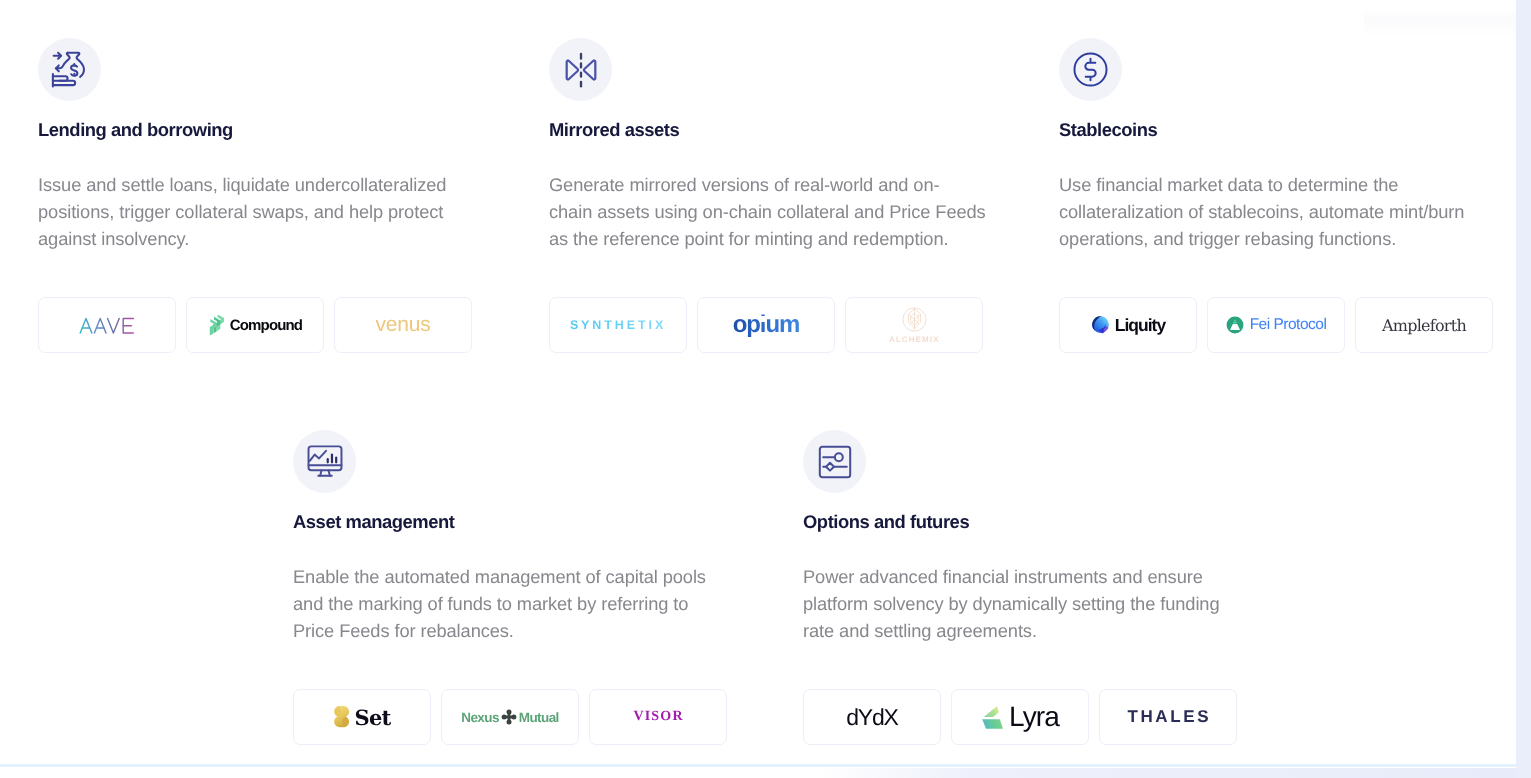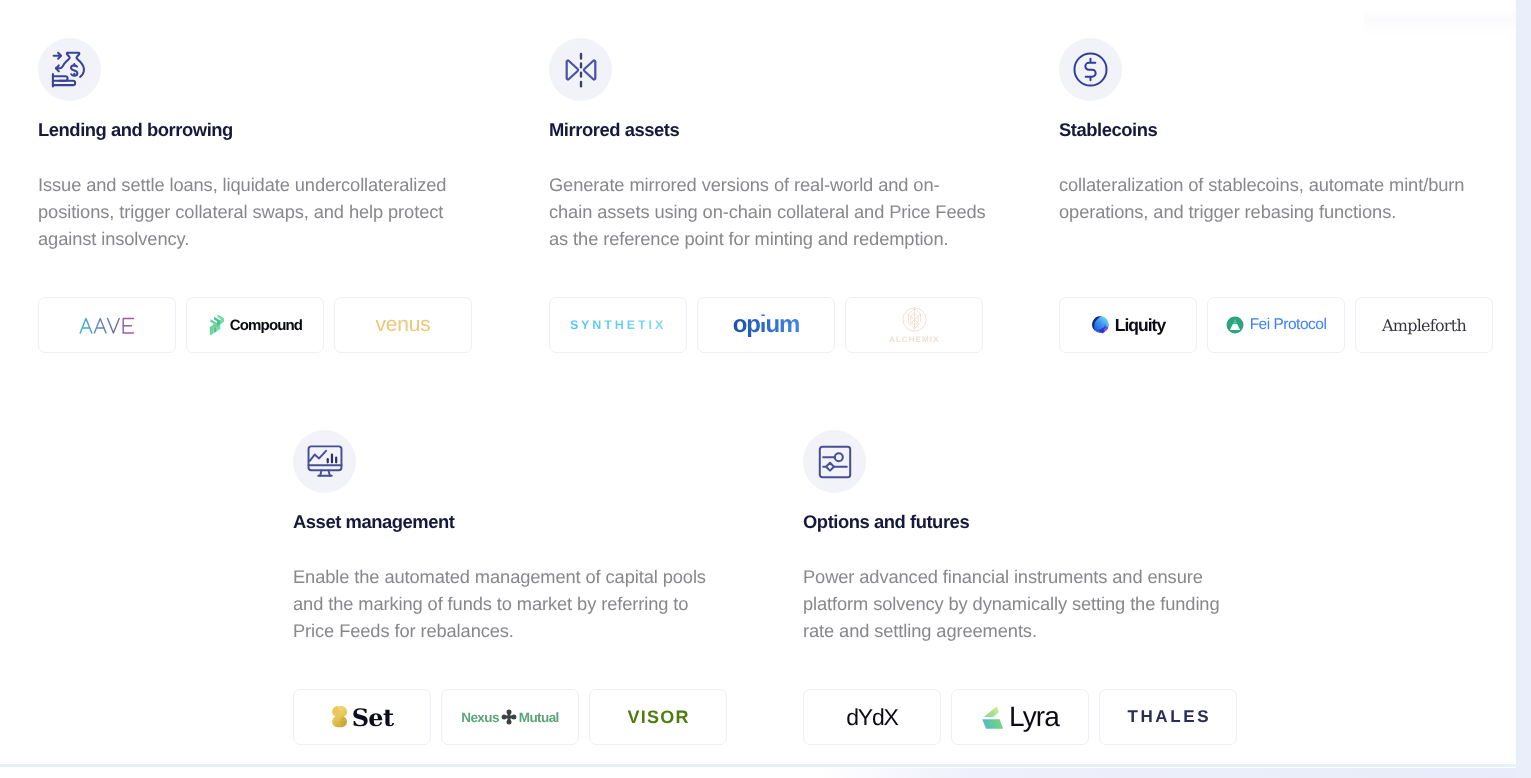--- a/index.html
+++ b/index.html
@@ -84,24 +84,24 @@
   .lg-alchemix-text { position:absolute; left:0; top:29px; width:50px; text-align:center;
                       font-size:8px; letter-spacing:1.1px; color:#f2ddcf; font-weight:bold; }
 
   .lg-liquity-wrap { display:flex; align-items:center; gap:4px; }
   .lg-liquity-text { font-size:17.5px; font-weight:bold; color:#0b0b16; letter-spacing:-1.0px; }
   .lg-fei-wrap { display:flex; align-items:center; gap:6px; }
   .lg-fei-text { font-size:15.5px; font-weight:500; color:#3b82f6; letter-spacing:-0.5px; }
   .lg-ampleforth { font-family:"DejaVu Serif", serif; font-size:16px; color:#35353f; letter-spacing:-0.75px; }
 
   .lg-set-wrap { display:flex; align-items:center; gap:4px; }
-  .lg-set-text { font-family:"DejaVu Serif", serif; font-size:24px; font-weight:bold; color:#0c0c1a; letter-spacing:-0.7px; }
+  .lg-set-text { font-family:"DejaVu Serif", serif; font-size:21px; font-weight:bold; color:#0c0c1a; letter-spacing:-0.7px; }
   .lg-nexus-wrap { display:flex; align-items:center; gap:2px; }
   .lg-nexus-t1, .lg-nexus-t2 { font-size:13.5px; font-weight:bold; color:#5ba478; letter-spacing:-0.6px; }
-  .lg-visor { font-family:Liberation Sans, sans-serif; font-size:18px; font-weight:bold; color:#4d7c0f; letter-spacing:1.2px; text-indent:1.2px; }
+  .lg-visor { font-family:Liberation Serif, serif; font-size:14px; font-weight:bold; color:#a21caf; letter-spacing:1.2px; text-indent:1.2px; }
 
   .lg-dydx { font-size:23px; font-weight:500; color:#0b0b16; letter-spacing:-1.2px; }
   .lg-lyra-wrap { display:flex; align-items:center; gap:3px; }
   .lg-lyra-text { font-size:28px; font-weight:500; color:#0b0b16; letter-spacing:-0.9px; }
   .lg-thales { font-size:17px; font-weight:bold; color:#2a2c55; letter-spacing:2.6px; text-indent:2.6px; }
 </style>
 </head>
 <body>
 
 <div class="page">
@@ -226,20 +226,21 @@
       <svg width="37" height="37" viewBox="0 0 30 30" fill="none" aria-hidden="true">
         <g stroke="#2f3e9e" stroke-width="1.6" stroke-linecap="round" stroke-linejoin="round" fill="none">
           <circle cx="15" cy="15" r="13"></circle>
           <path d="M15 6.2v2.1M15 21.7v2.1"></path>
           <path d="M18.9 9.6h-5.3a2.8 2.8 0 0 0 0 5.6h2.8a2.8 2.8 0 0 1 0 5.6h-5.3"></path>
         </g>
       </svg>
     </div>
     <div class="f-title" style="left:0px; top:81px;">Stablecoins</div>
     <div class="f-desc" style="left:0px; top:134px;">
+        <div class="f-line">Use financial market data to determine the</div>
         <div class="f-line">collateralization of stablecoins, automate mint/burn</div>
         <div class="f-line">operations, and trigger rebasing functions.</div>
       </div>
     <div class="logos" style="left:0px; top:259px;">
       <div class="logo-card">
           <span class="lg-liquity-wrap">
             <svg class="lg-liquity-mark" width="20" height="20" viewBox="0 0 22 22">
               <defs>
                 <linearGradient id="liqG" gradientUnits="userSpaceOnUse" x1="4" y1="17" x2="18" y2="4">
                   <stop offset="0" stop-color="#2158d8"></stop>

